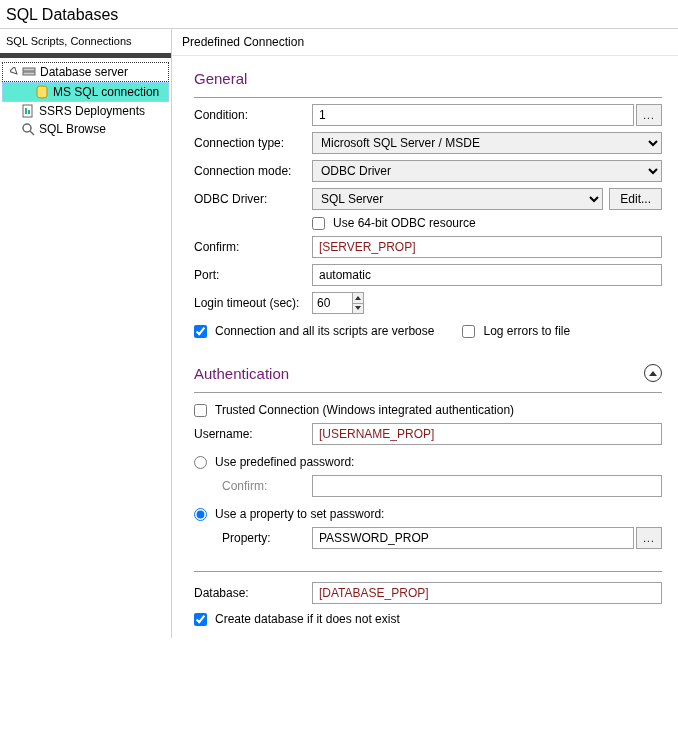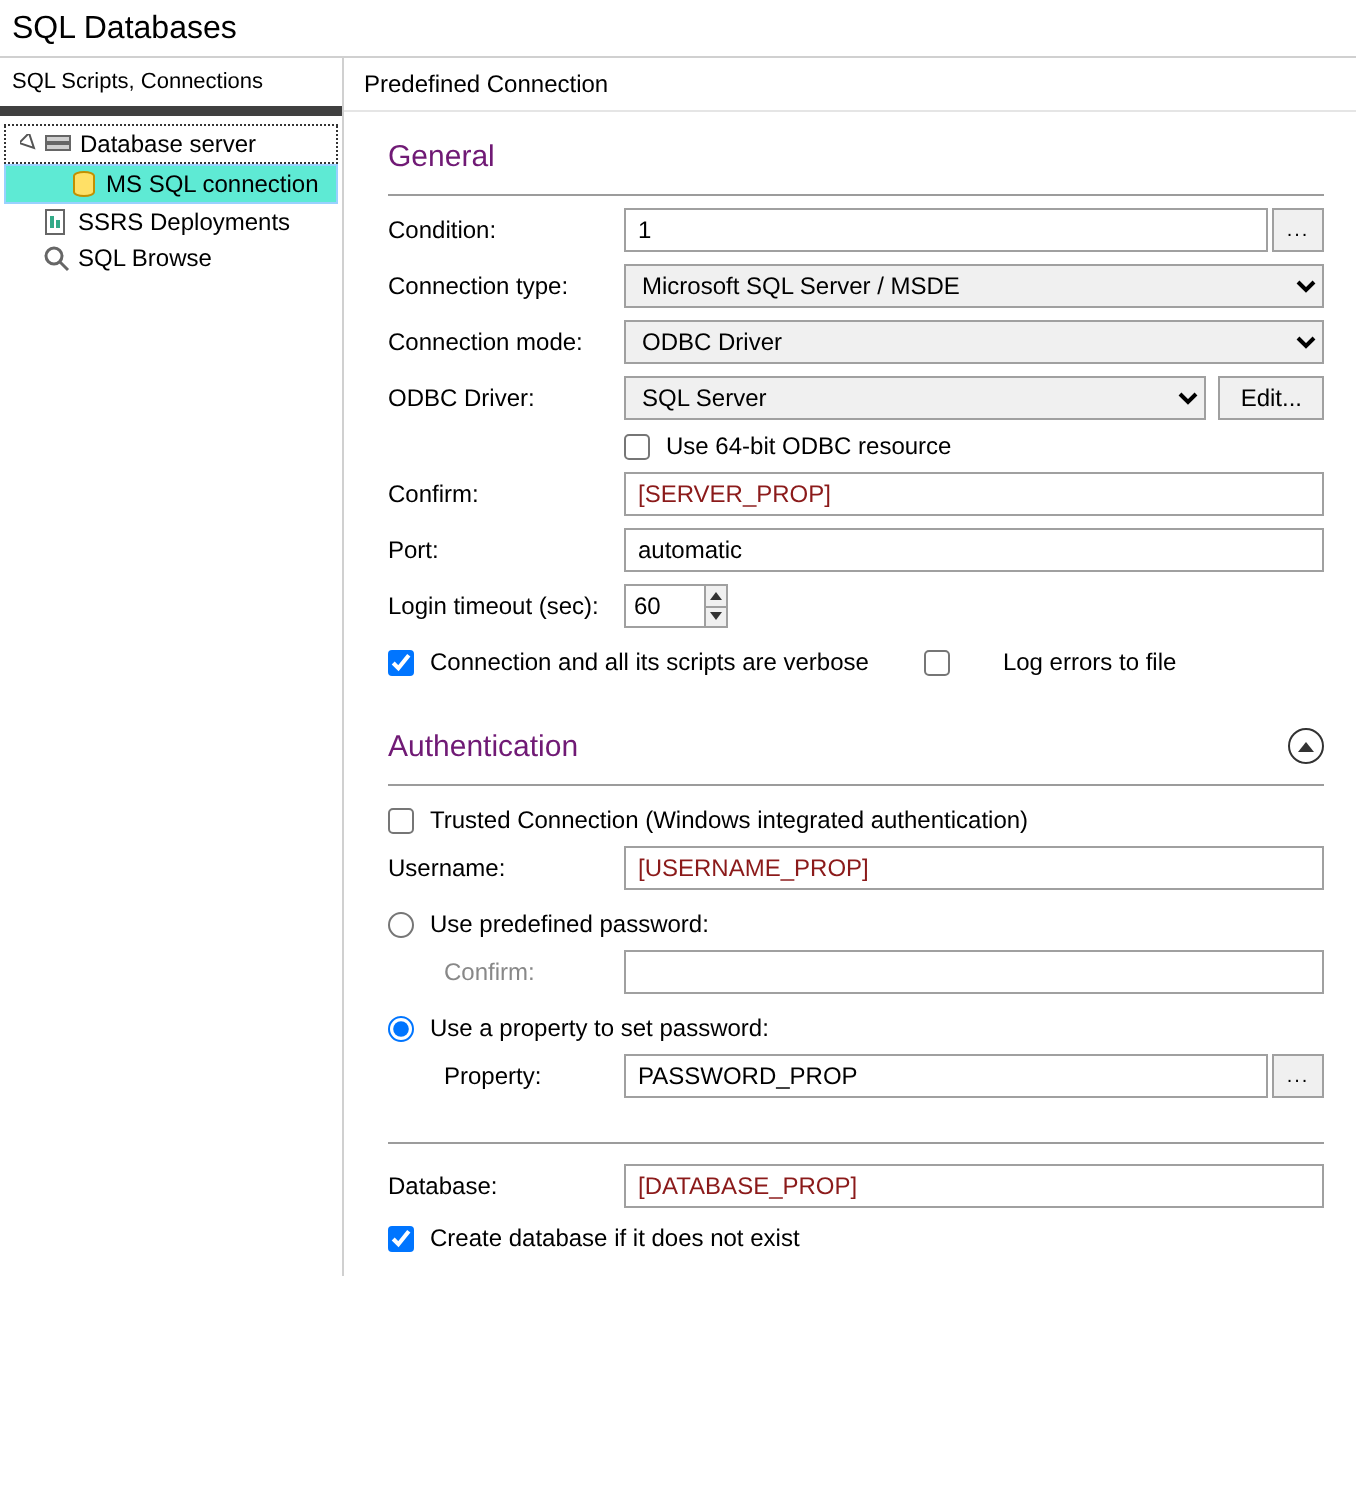--- a/index.html
+++ b/index.html
@@ -172,21 +172,21 @@
             </div>
           </div>
         </div>
       </div>
 
       <div class="checkbox-row inline-checks" style="margin-top:10px;">
         <span style="display:flex;align-items:center;">
           <input type="checkbox" id="cbv" checked="" style="">
           <label for="cbv">Connection and all its scripts are verbose</label>
         </span>
-        <span style="display:flex;align-items:center;gap:18px;">
+        <span style="display:flex;align-items:center;">
           <input type="checkbox" id="cblog" style="">
           <label for="cblog">Log errors to file</label>
         </span>
       </div>
     </div>
 
     <div class="section">
       <div class="section-heading">
         <span class="section-title">Authentication</span>
         <span class="collapse-btn">

